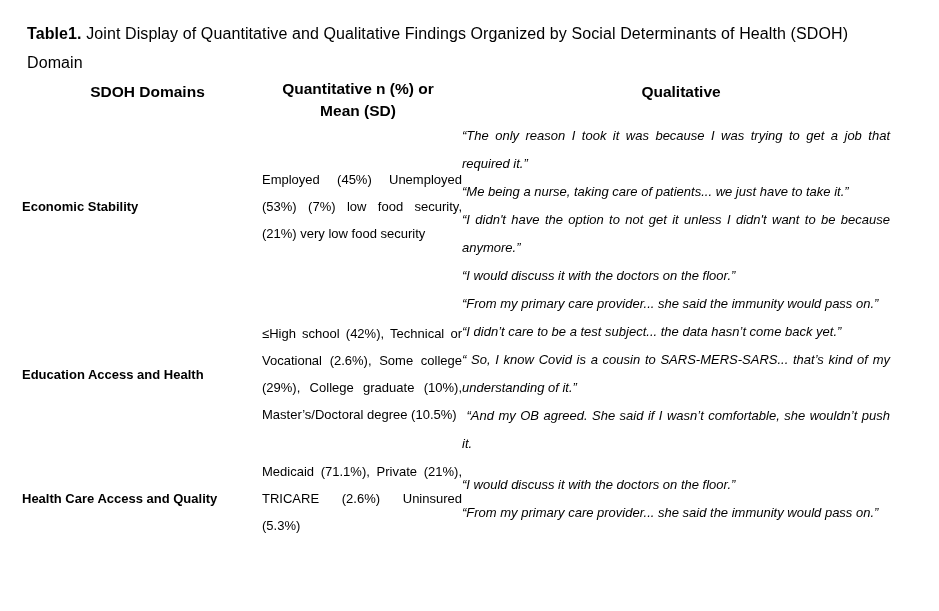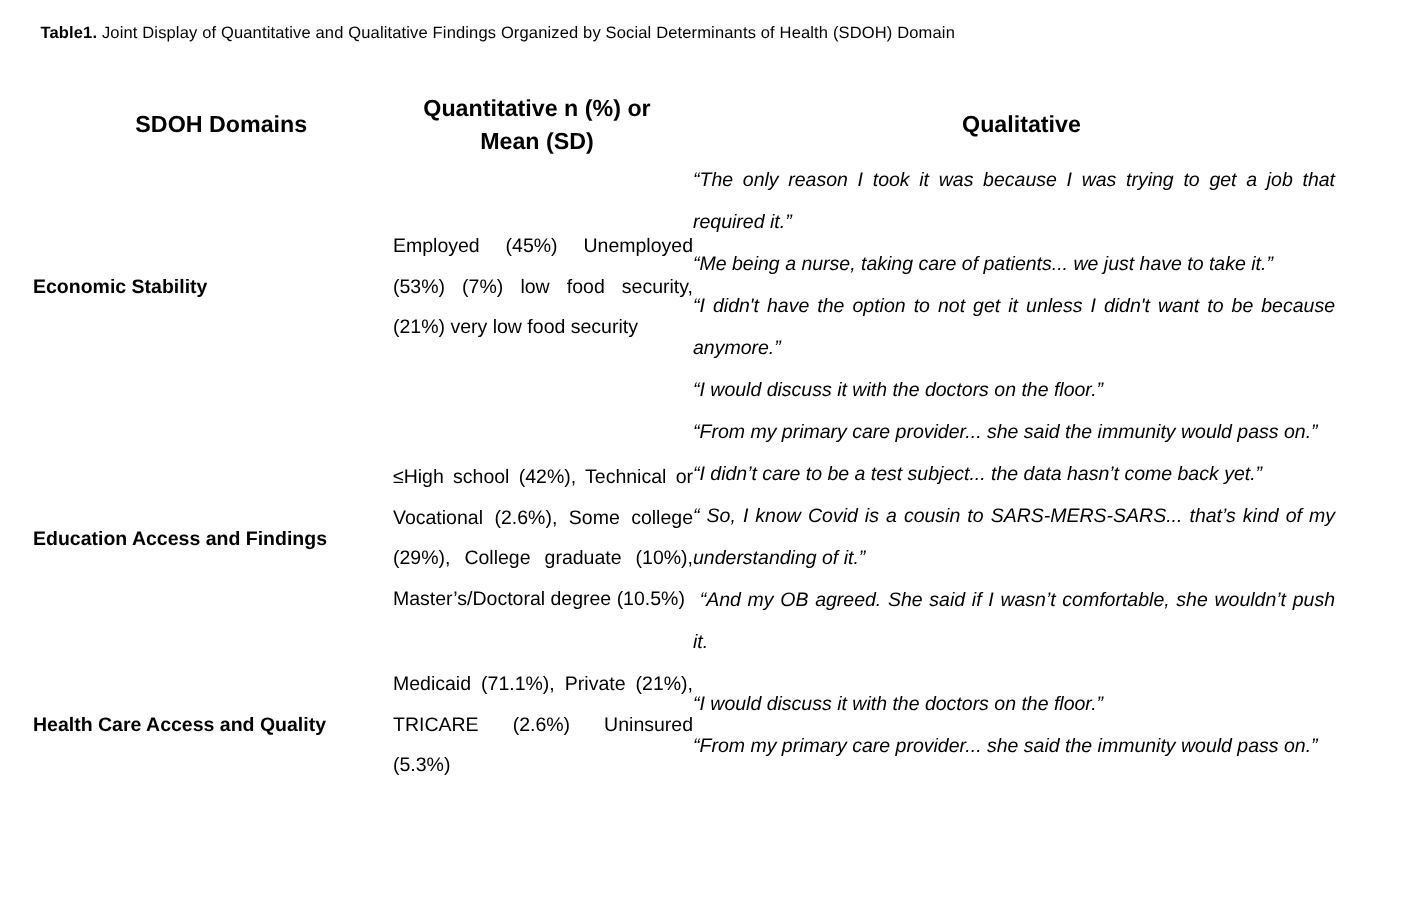--- a/index.html
+++ b/index.html
@@ -21,23 +21,23 @@
     width: 939px;
     height: 611px;
     box-sizing: border-box;
     padding: 0;
   }
 
   
   .caption {
     position: absolute;
     left: 27px;
-    top: 8px;
+    top: 19px;
     width: 878px;
-    font-size: 11px;
+    font-size: 16px;
     line-height: 29px;
     color: #000;
     letter-spacing: 0.1px;
   }
   .caption .lead {
     font-weight: bold;
   }
 
   
   .tbl {
@@ -60,21 +60,21 @@
 
   
   .hdr {
     font-size: 15.5px;
     font-weight: bold;
     line-height: 22px;
     padding: 14px 0 14px 0;
   }
   .hdr .inner { display: block; }
   .hdr-domain .inner { padding-left: 25px; padding-right: 14px; text-align: center; }
-  .hdr-quant  .inner { padding-left: 20px; padding-right: 28px; }
+  .hdr-quant  .inner { padding-left: 20px; padding-right: 28px; margin-top: 16px; }
   .hdr-qual   .inner { padding-left: 20px; padding-right: 10px; }
 
   
   .cell {
     font-size: 13px;
     line-height: 27px;
     padding: 4px 0 4px 0;
   }
   .cell-domain {
     font-weight: bold;
@@ -143,21 +143,21 @@
         <td class="cell cell-quant">Employed (45%) Unemployed (53%) (7%) low food security, (21%) very low food security</td>
         <td class="cell cell-qual">
           <p class="q">“The only reason I took it was because I was trying to get a job that required it.”</p>
           <p class="q">“Me being a nurse, taking care of patients... we just have to take it.”</p>
           <p class="q">“I didn't have the option to not get it unless I didn't want to be because anymore.”</p>
           <p class="q nojust">“I would discuss it with the doctors on the floor.”</p>
         </td>
       </tr>
 
       <tr>
-        <td class="cell cell-domain">Education Access and Findings</td>
+        <td class="cell cell-domain">Education Access and Health</td>
         <td class="cell cell-quant">≤High school (42%), Technical or Vocational (2.6%), Some college (29%), College graduate (10%), Master’s/Doctoral degree (10.5%)</td>
         <td class="cell cell-qual">
           <p class="q">“From my primary care provider... she said the immunity would pass on.”</p>
           <p class="q">“I didn’t care to be a test subject... the data hasn’t come back yet.”</p>
           <p class="q">“ So, I know Covid is a cousin to SARS-MERS-SARS... that’s kind of my understanding of it.”</p>
           <p class="q">&nbsp;“And my OB agreed. She said if I wasn’t comfortable, she wouldn’t push it.</p>
         </td>
       </tr>
 
       <tr>

